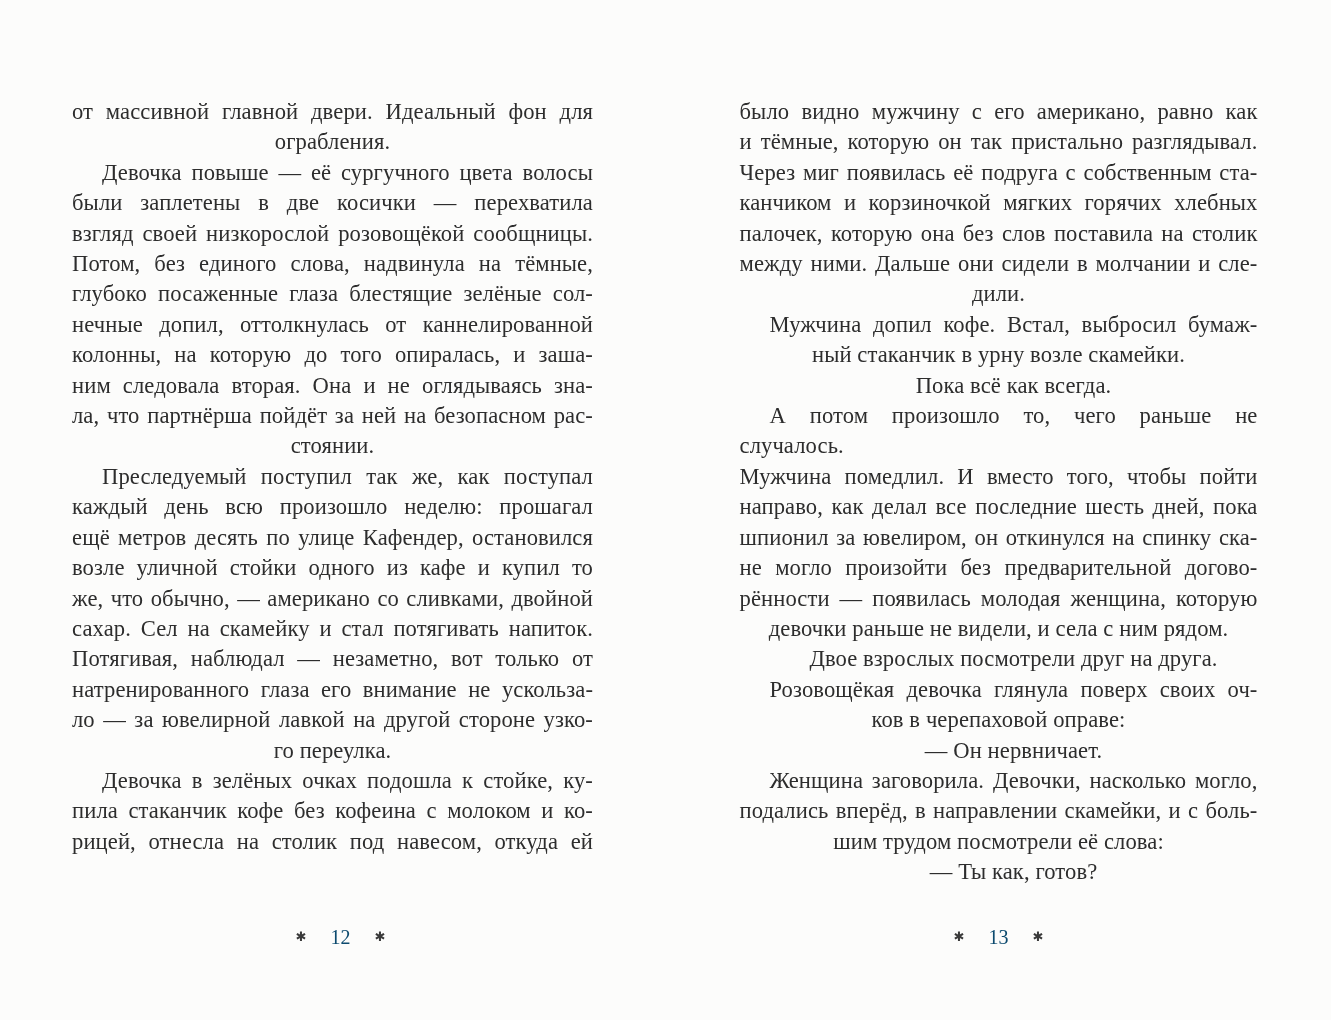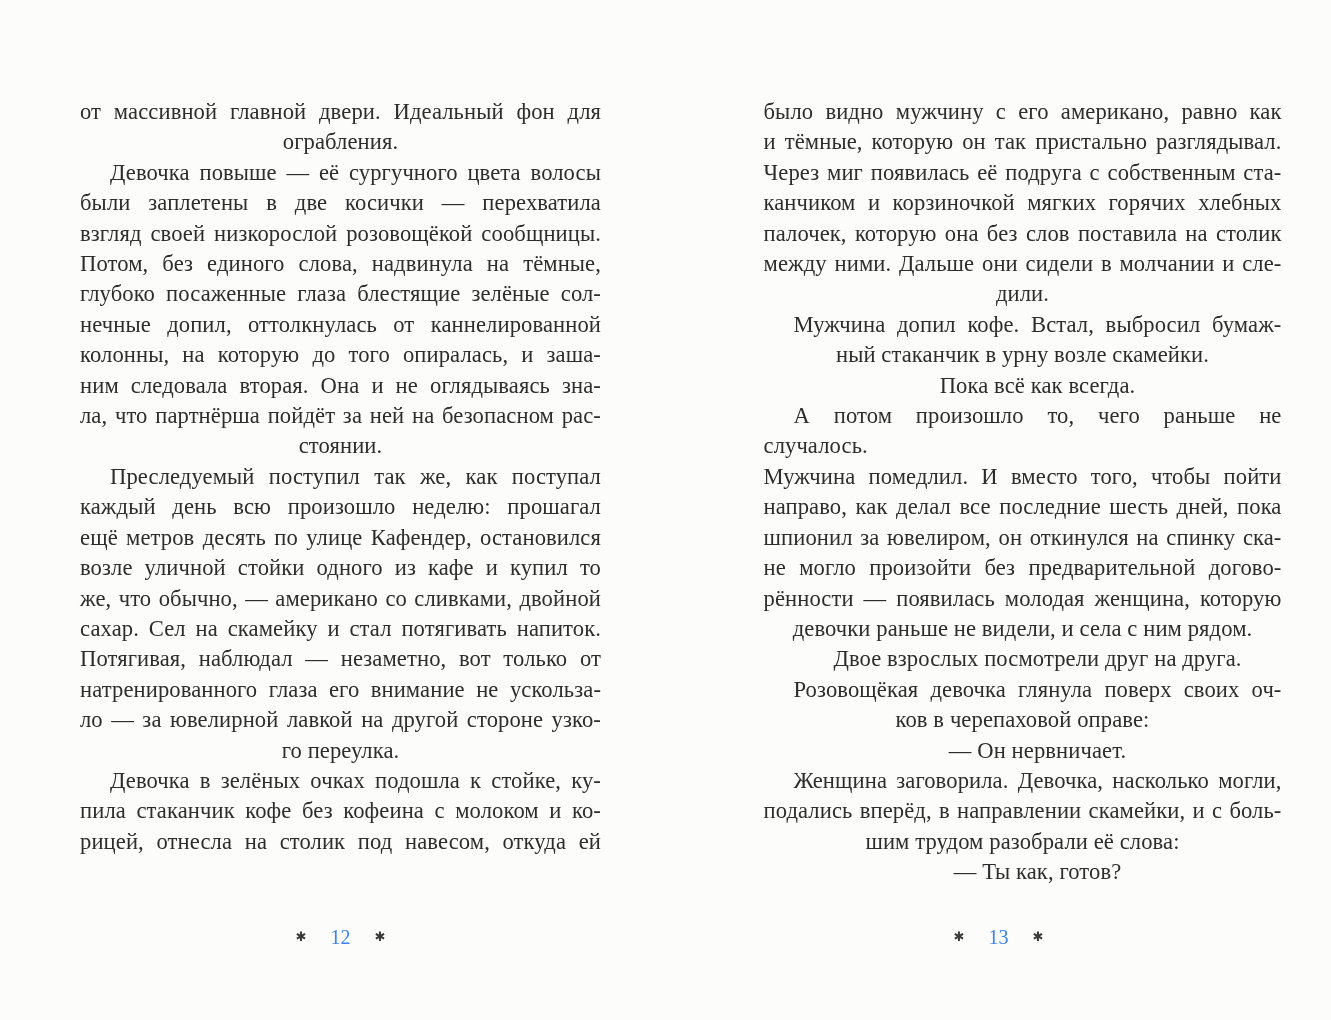--- a/index.html
+++ b/index.html
@@ -18,22 +18,22 @@
   }
   .page {
     position: relative;
     width: 665.5px;
     height: 1020px;
   }
   .page-text {
     position: absolute;
     top: 97px;
   }
-  .page-left  .page-text { left: 80px; width: 521px; }
-  .page-right .page-text { left: 74px; width: 518px; margin-left: 24px; }
+  .page-left  .page-text { left: 72px; width: 521px; }
+  .page-right .page-text { left: 74px; width: 518px; }
   .line {
     font-size: 22.6px;
     line-height: 30.4px;
     white-space: normal;
     letter-spacing: 0.1px;
   }
   .line.fill {
     text-align: justify;
     text-align-last: justify;
     text-justify: inter-word;
@@ -45,21 +45,21 @@
     top: 926px;
     display: flex;
     align-items: center;
     justify-content: center;
     gap: 24px;
   }
   .page-left  .page-footer { left: 80px; width: 521px; }
   .page-right .page-footer { left: 74px; width: 518px; }
   .pagenum {
     font-size: 20px;
-    color: #3b82f6;
+    color: #0c4a6e;
   }
   .orn {
     font-size: 13px;
     color: #3a3a3a;
     transform: translateY(-1px);
   }
 </style>
 </head>
 <body>
 
@@ -116,23 +116,23 @@
         <div class="line fill">Мужчина помедлил. И вместо того, чтобы пойти</div>
         <div class="line fill">направо, как делал все последние шесть дней, пока</div>
         <div class="line fill">шпионил за ювелиром, он откинулся на спинку ска-</div>
         <div class="line fill">не могло произойти без предварительной догово-</div>
         <div class="line fill">рённости — появилась молодая женщина, которую</div>
         <div class="line end">девочки раньше не видели, и села с ним рядом.</div>
         <div class="line end indent">Двое взрослых посмотрели друг на друга.</div>
         <div class="line fill indent">Розовощёкая девочка глянула поверх своих оч-</div>
         <div class="line end">ков в черепаховой оправе:</div>
         <div class="line end indent">— Он нервничает.</div>
-        <div class="line fill indent">Женщина заговорила. Девочка, насколько могли,</div>
+        <div class="line fill indent">Женщина заговорила. Девочки, насколько могло,</div>
         <div class="line fill">подались вперёд, в направлении скамейки, и с боль-</div>
-        <div class="line end">шим трудом разобрали её слова:</div>
+        <div class="line end">шим трудом посмотрели её слова:</div>
         <div class="line end indent">— Ты как, готов?</div>
       </div>
     <footer class="page-footer">
       <span class="orn">✱</span>
       <span class="pagenum">13</span>
       <span class="orn">✱</span>
     </footer>
   </section>
 
 </div>

